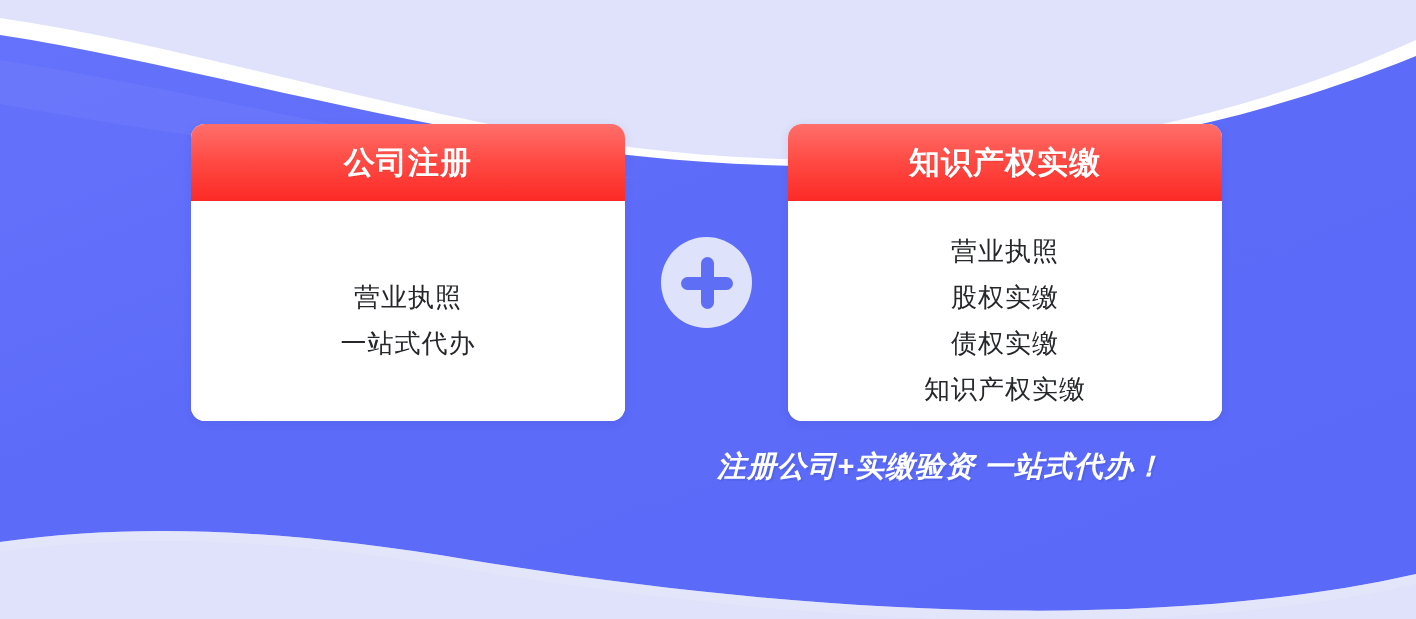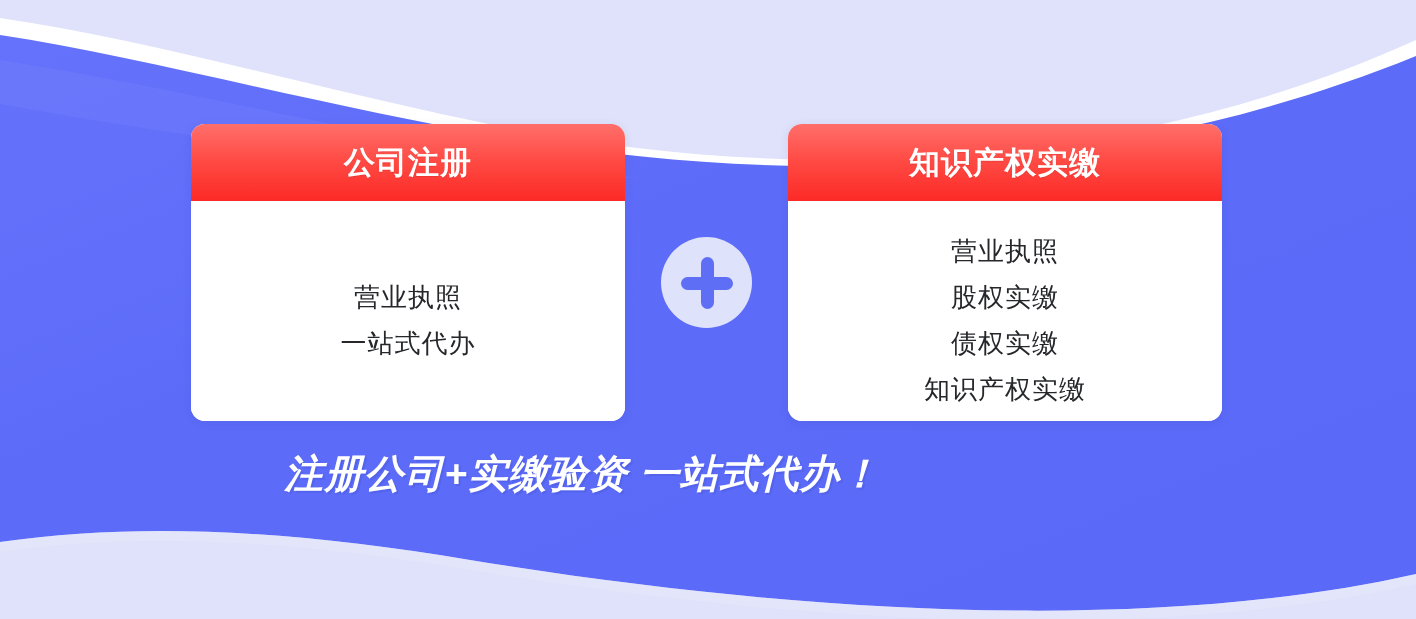--- a/index.html
+++ b/index.html
@@ -112,23 +112,23 @@
   #plus-badge .plus-glyph::after {
     top: 20px; left: 0; width: 52px; height: 13px;
   }
 
   
   #tagline {
     position: absolute;
     left: 0;
     top: 447px;
     width: 1164px;
-    text-align: center;
+    text-align: right;
     color: #ffffff;
-    font-size: 39px;
+    font-size: 29px;
     font-weight: bold;
     font-style: italic;
     letter-spacing: 1px;
     white-space: nowrap;
     text-shadow: 2px 2px 0 rgba(70, 85, 215, 0.35);
   }
 </style>
 </head>
 <body>
 

